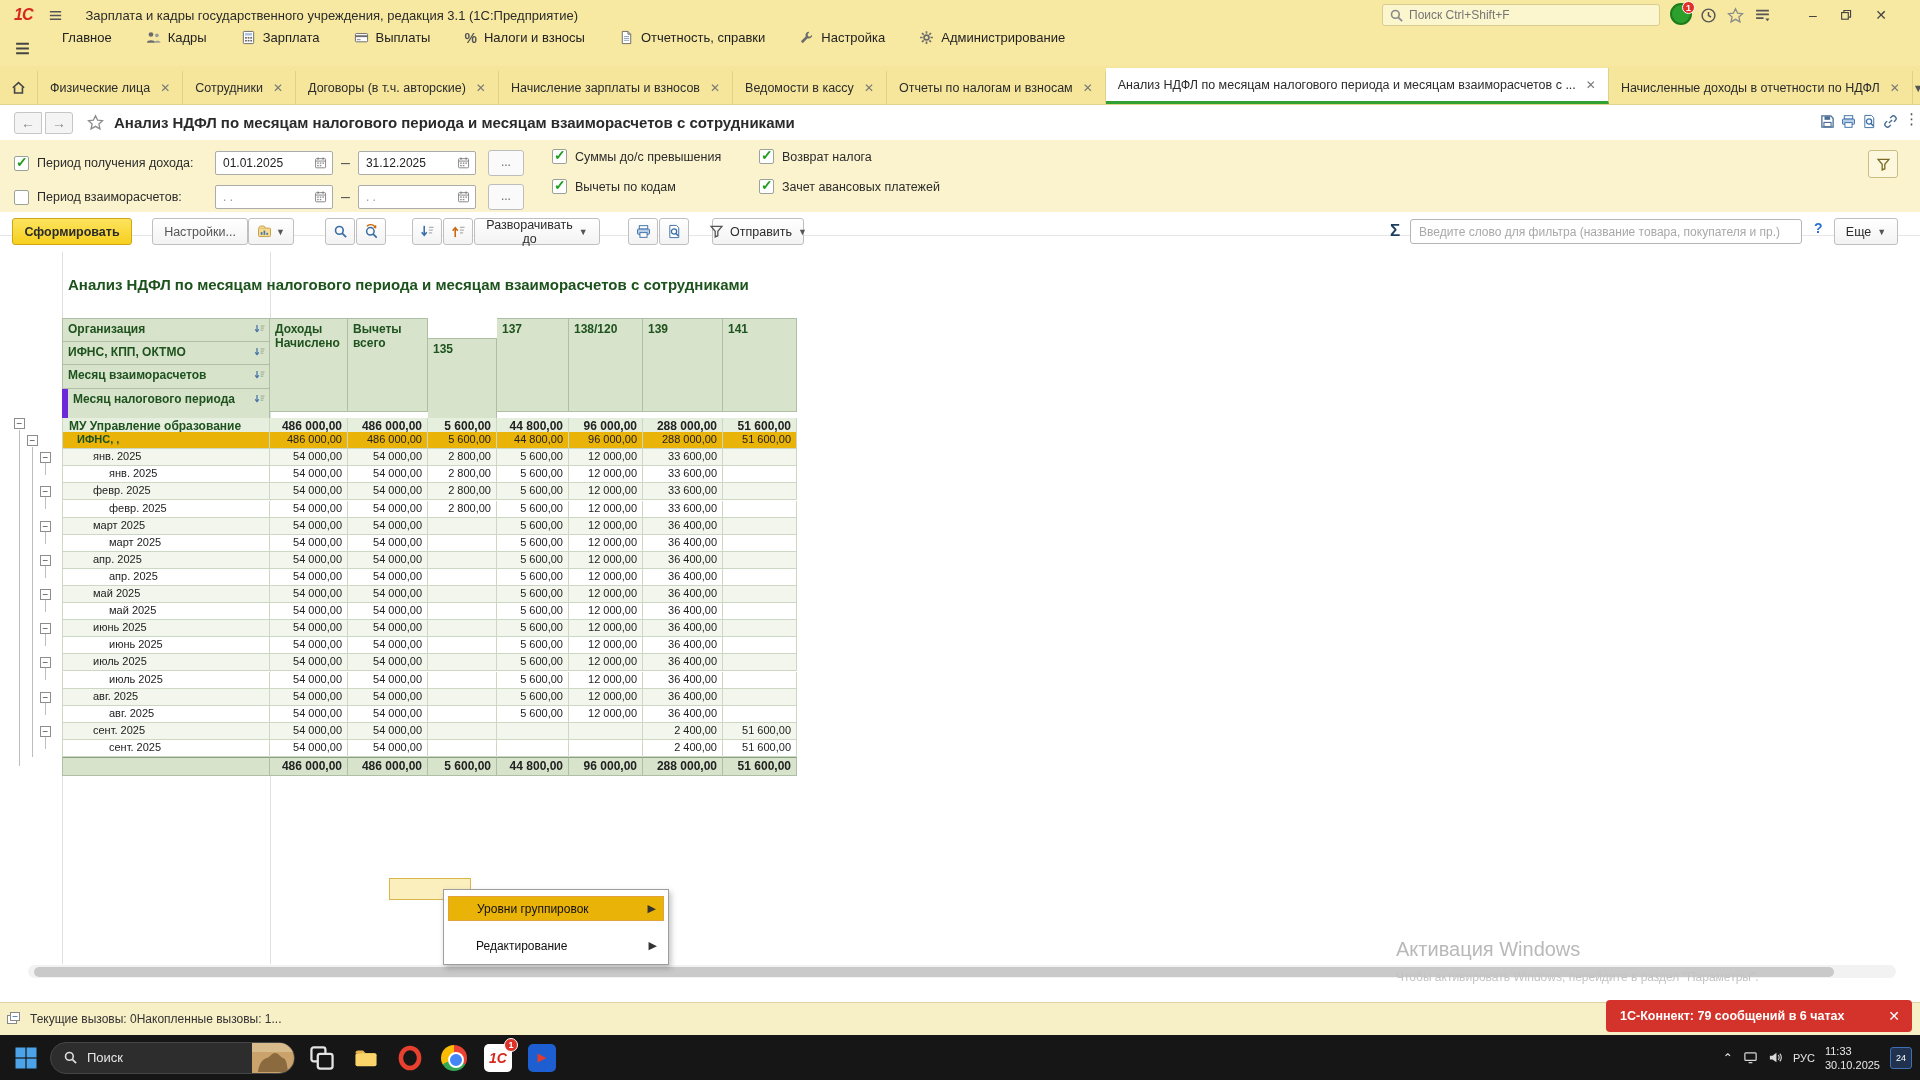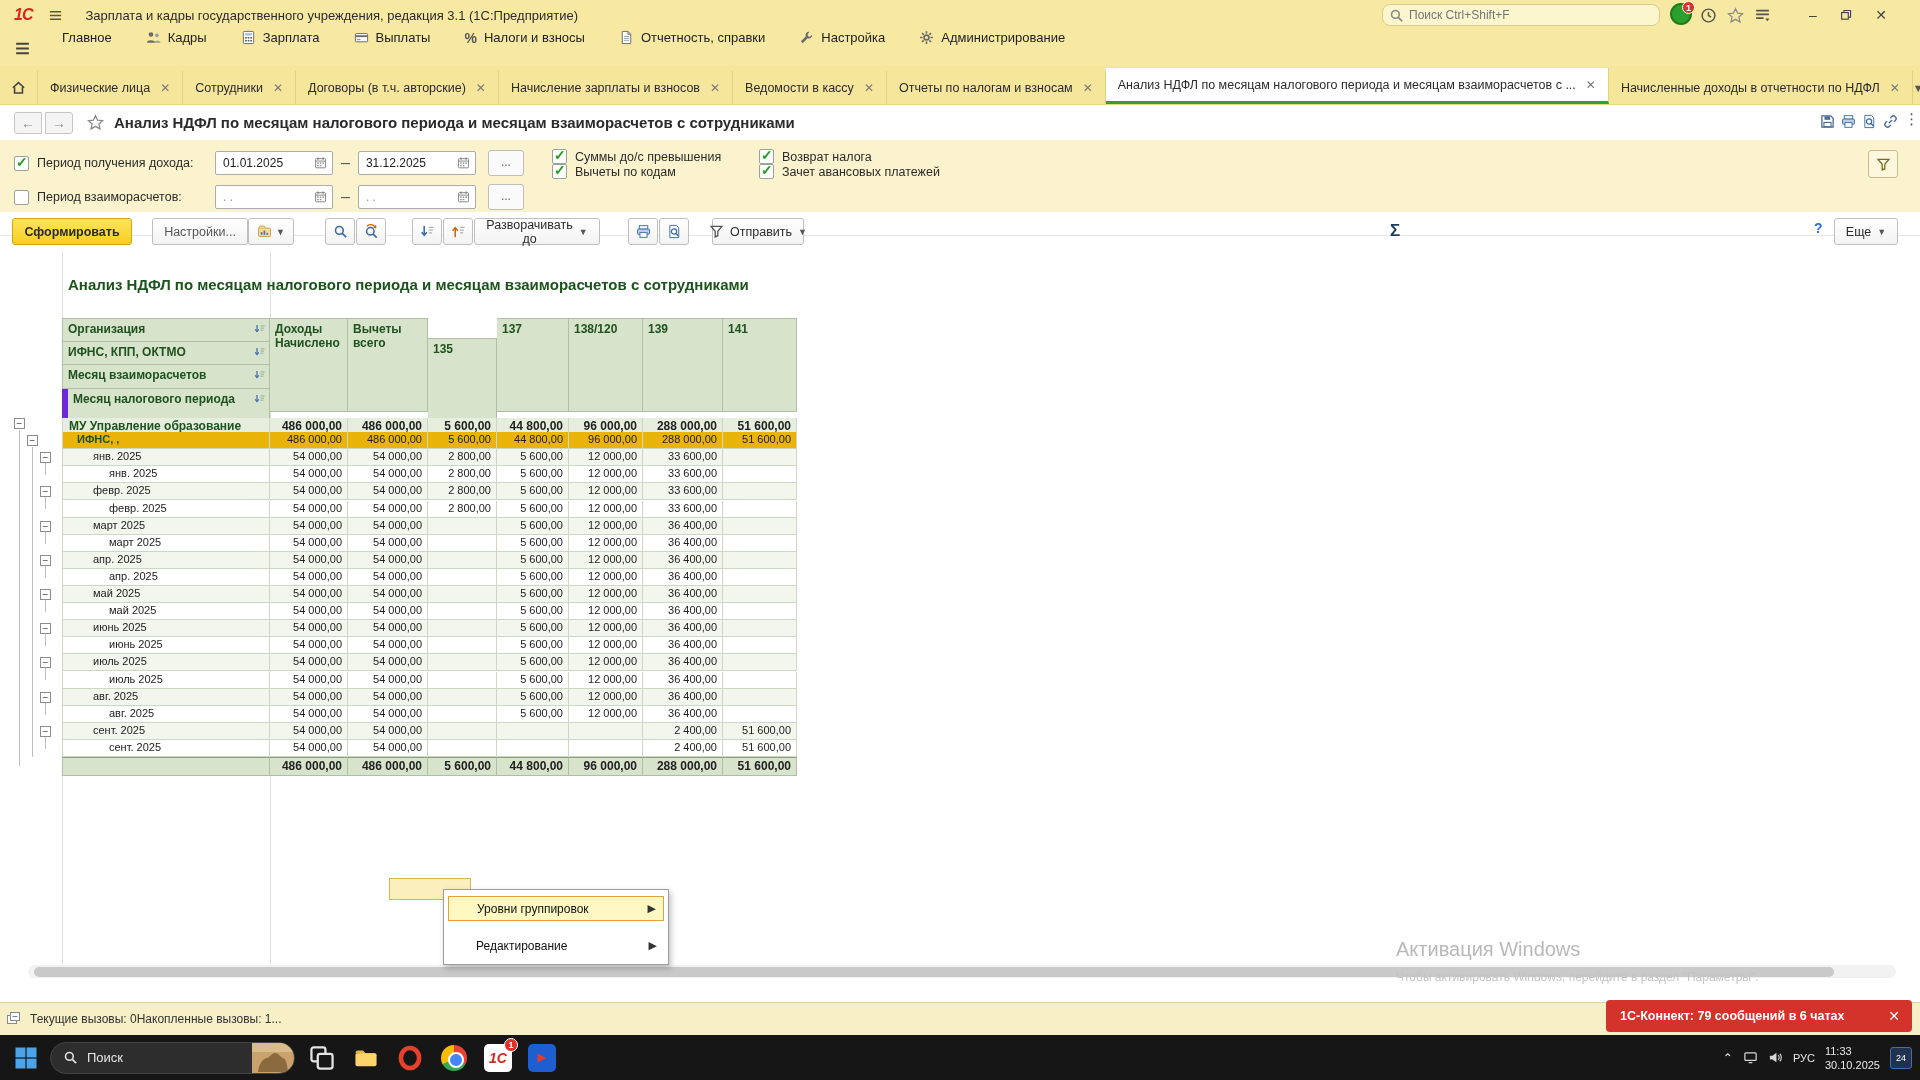--- a/index.html
+++ b/index.html
@@ -5,21 +5,21 @@
   * { margin:0; padding:0; box-sizing:border-box; }
   html,body { width:1920px; height:1080px; overflow:hidden; }
   body { font-family:"Liberation Sans", sans-serif; background:#fff; position:relative; color:#333; }
   svg { display:block; }
 
   
   #titlebar { position:absolute; left:0; top:0; width:1920px; height:30px; background:#f7e9a2; display:flex; align-items:center; }
   #logo1c { font-weight:bold; font-size:16px; color:#d6281e; margin-left:14px; letter-spacing:-1px; font-style:italic; }
   #burger-main { margin-left:16px; }
   #win-title { font-size:13px; color:#2b2b2b; margin-left:22px; }
-  #top-search { position:absolute; left:1382px; top:4px; width:278px; height:22px; background:#fcf6cf; border:1px solid #d9cc8e; border-radius:8px; display:flex; align-items:center; padding:0 6px; }
+  #top-search { position:absolute; left:1382px; top:4px; width:278px; height:22px; background:#fcf6cf; border:1px solid #d9cc8e; border-radius:3px; display:flex; align-items:center; padding:0 6px; }
   #top-search input { border:none; outline:none; background:transparent; font-size:12px; color:#555; width:230px; margin-left:5px; font-family:inherit; }
   .tb-ico { position:absolute; top:7px; cursor:pointer; }
   #notif-green { position:absolute; left:1670px; top:3px; width:22px; height:22px; background:#2ca02c; border-radius:50%; border:2px solid #1d7a1d; }
   #notif-green .b { position:absolute; right:-5px; top:-4px; background:#e03028; color:#fff; font-size:9px; font-weight:bold; border-radius:50%; width:13px; height:13px; line-height:13px; text-align:center; border:1px solid #fff; }
   .winbtn { position:absolute; top:5px; width:26px; height:20px; display:flex; align-items:center; justify-content:center; color:#444; font-size:14px; cursor:pointer; }
 
   
   #menubar { position:absolute; left:0; top:30px; width:1920px; height:36px; background:#f7e9a2; display:flex; align-items:center; }
   #menu-burger { margin:0 14px 0 14px; cursor:pointer; }
   .menu-item { display:flex; align-items:flex-start; gap:7px; font-size:13px; color:#222; padding:0 17px; height:36px; cursor:pointer; }
@@ -44,21 +44,21 @@
   
   #filterpanel { position:absolute; left:0; top:140px; width:1920px; height:72px; background:#fbf3cd; }
   .chk { width:15px; height:15px; background:#fff; border:1px solid #9aa39a; border-radius:2px; position:relative; cursor:pointer; flex:none; }
   .chk.on:after { content:"✓"; position:absolute; left:1px; top:-3px; color:#1f9e1f; font-size:14px; font-weight:bold; }
   .frow { position:absolute; left:14px; display:flex; align-items:center; gap:8px; }
   .flabel { font-size:12.5px; color:#2b2b2b; width:160px; }
   .datefield { width:118px; height:24px; background:#fff; border:1px solid #ababab; border-radius:2px; display:flex; align-items:center; padding:0 4px 0 7px; font-size:12px; color:#222; }
   .datefield span { flex:1; }
   .datefield.empty span { color:#999; }
   .dots-btn { width:36px; height:26px; border:1px solid #bdbdbd; background:#fafafa; border-radius:3px; text-align:center; color:#666; font-size:12px; line-height:22px; cursor:pointer; margin-left:4px; }
-  #fchecks { position:absolute; left:552px; top:9px; display:grid; grid-template-columns:207px auto; }
+  #fchecks { position:absolute; left:552px; top:9px; display:grid; grid-template-columns:207px auto; row-gap:15px; }
   .fcheck { display:flex; align-items:center; gap:8px; font-size:12.5px; color:#2b2b2b; }
   #funnel-btn { position:absolute; left:1868px; top:10px; width:30px; height:28px; border:1px solid #c9bd85; background:#fdf8dd; border-radius:3px; display:flex; align-items:center; justify-content:center; cursor:pointer; }
 
   
   #toolbar { position:absolute; left:0; top:212px; width:1920px; height:24px; background:#fff; border-bottom:1px solid #e6e6e6; }
   .tbtn { height:27px; border:1px solid #bfbfbf; background:linear-gradient(#fff,#f3f3f3); border-radius:3px; font-size:12.5px; color:#2b2b2b; display:inline-flex; align-items:center; justify-content:center; padding:0 12px; cursor:pointer; }
   .tbtn.icon { width:30px; padding:0; }
   #btn-generate { position:absolute; left:12px; top:6px; width:120px; background:linear-gradient(#fde45e,#f6cf1f); border:1px solid #cfa512; font-weight:bold; }
   #btn-settings { position:absolute; left:152px; top:6px; width:96px; color:#555; }
   #btn-variant { position:absolute; left:248px; top:6px; width:46px; gap:4px; }
@@ -95,21 +95,21 @@
   .lv1 .tcell.lab, .lv2 .tcell.lab { color:#1e521e; font-weight:bold; }
   .trow.total { background:#d7e3cb; }
   .trow.total .tcell { font-weight:bold; font-size:12px; border-color:#aebfa6; border-top:1px solid #8ba083; }
   .trow.total .tcell.lab { color:#1e521e; }
   .expander { position:absolute; width:11px; height:11px; border:1px solid #8d8d8d; background:#fff; color:#444; font-size:10px; line-height:9px; text-align:center; cursor:pointer; z-index:3; }
   .treeline { position:absolute; width:1px; background:#bdbdbd; }
   #sel-rect { position:absolute; left:389px; top:626px; width:82px; height:22px; background:#fbf0bd; border:1px solid #d9b64a; }
   #ctx-menu { position:absolute; left:443px; top:637px; width:226px; background:#fff; border:1px solid #9e9e9e; box-shadow:2px 3px 6px rgba(0,0,0,.25); padding:4px 3px; z-index:5; }
   .ctx-item { height:25px; display:flex; align-items:center; font-size:12px; color:#111; padding:0 8px 0 28px; position:relative; cursor:pointer; margin:2px 1px; }
   .ctx-item .arr { position:absolute; right:7px; font-size:11px; color:#333; }
-  .ctx-item.hi { background:#fef9c3; border:1px solid #e0a23c; }
+  .ctx-item.hi { background:#eab308; border:1px solid #e0a23c; }
   #hscroll { position:absolute; left:28px; top:713px; width:1868px; height:13px; background:#f2f2f2; border-radius:7px; }
   #hscroll .thumb { position:absolute; left:6px; top:1.5px; height:10px; width:1800px; background:#c9c9c9; border-radius:5px; }
 
   
   #watermark { position:absolute; left:1396px; top:938px; color:#b9b9b9; z-index:2; }
   #watermark .w1 { font-size:20px; }
   #watermark .w2 { font-size:12px; margin-top:9px; color:#c3c3c3; }
 
   
   #statusbar { position:absolute; left:0; top:1002px; width:1920px; height:33px; background:#f7efc5; border-top:1px solid #ddd3a0; display:flex; align-items:center; font-size:12px; color:#333; }
@@ -555,20 +555,21 @@
     <button class="tbtn" id="btn-send">
         <span id="ico-send">
           <svg width="15" height="15" viewBox="0 0 16 16">
             <path d="M2.2 2.5h11.6L9.4 7.8v4.7l-2.8 1.3V7.8z" fill="none" stroke="#555" stroke-width="1.4"></path>
           </svg>
         </span>
         <span>Отправить</span>
         <span class="caret">▼</span>
       </button>
     <span id="sum-ico">Σ</span>
+    <input id="filter-input" placeholder="Введите слово для фильтра (название товара, покупателя и пр.)" style="">
     <span id="help-q">?</span>
     <button class="tbtn" id="btn-more">
         <span>Еще</span>
         <span class="caret">▼</span>
       </button>
   </div>
 
   <div id="report">
     <div class="vguide" style="left:62px"></div>
     <div class="vguide" style="left:270px"></div>

